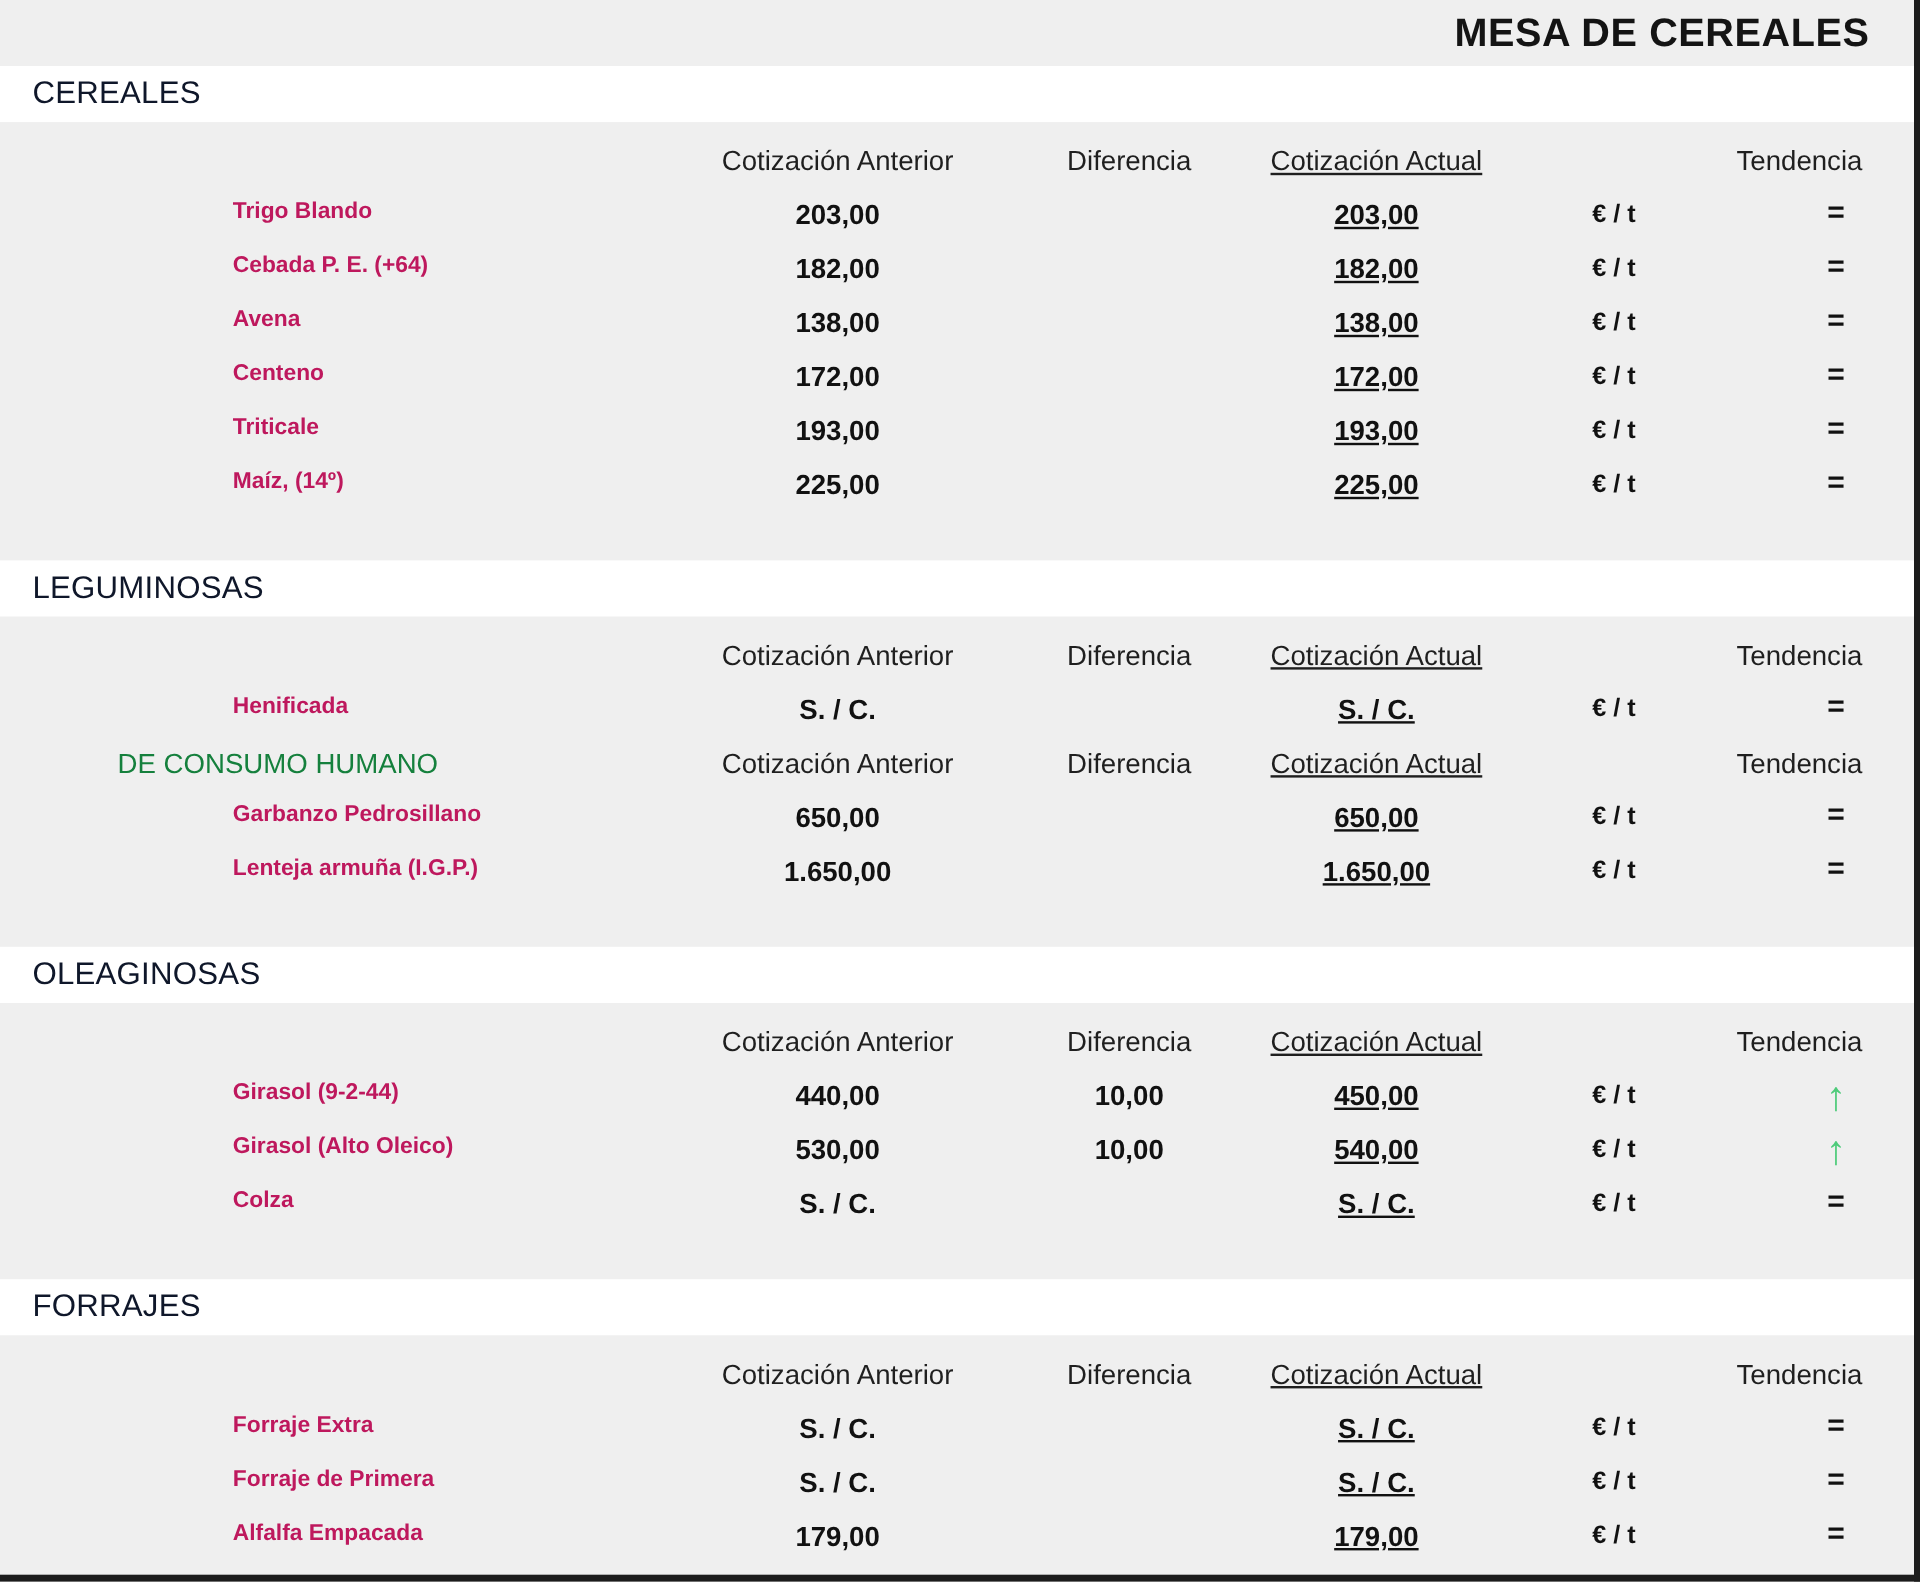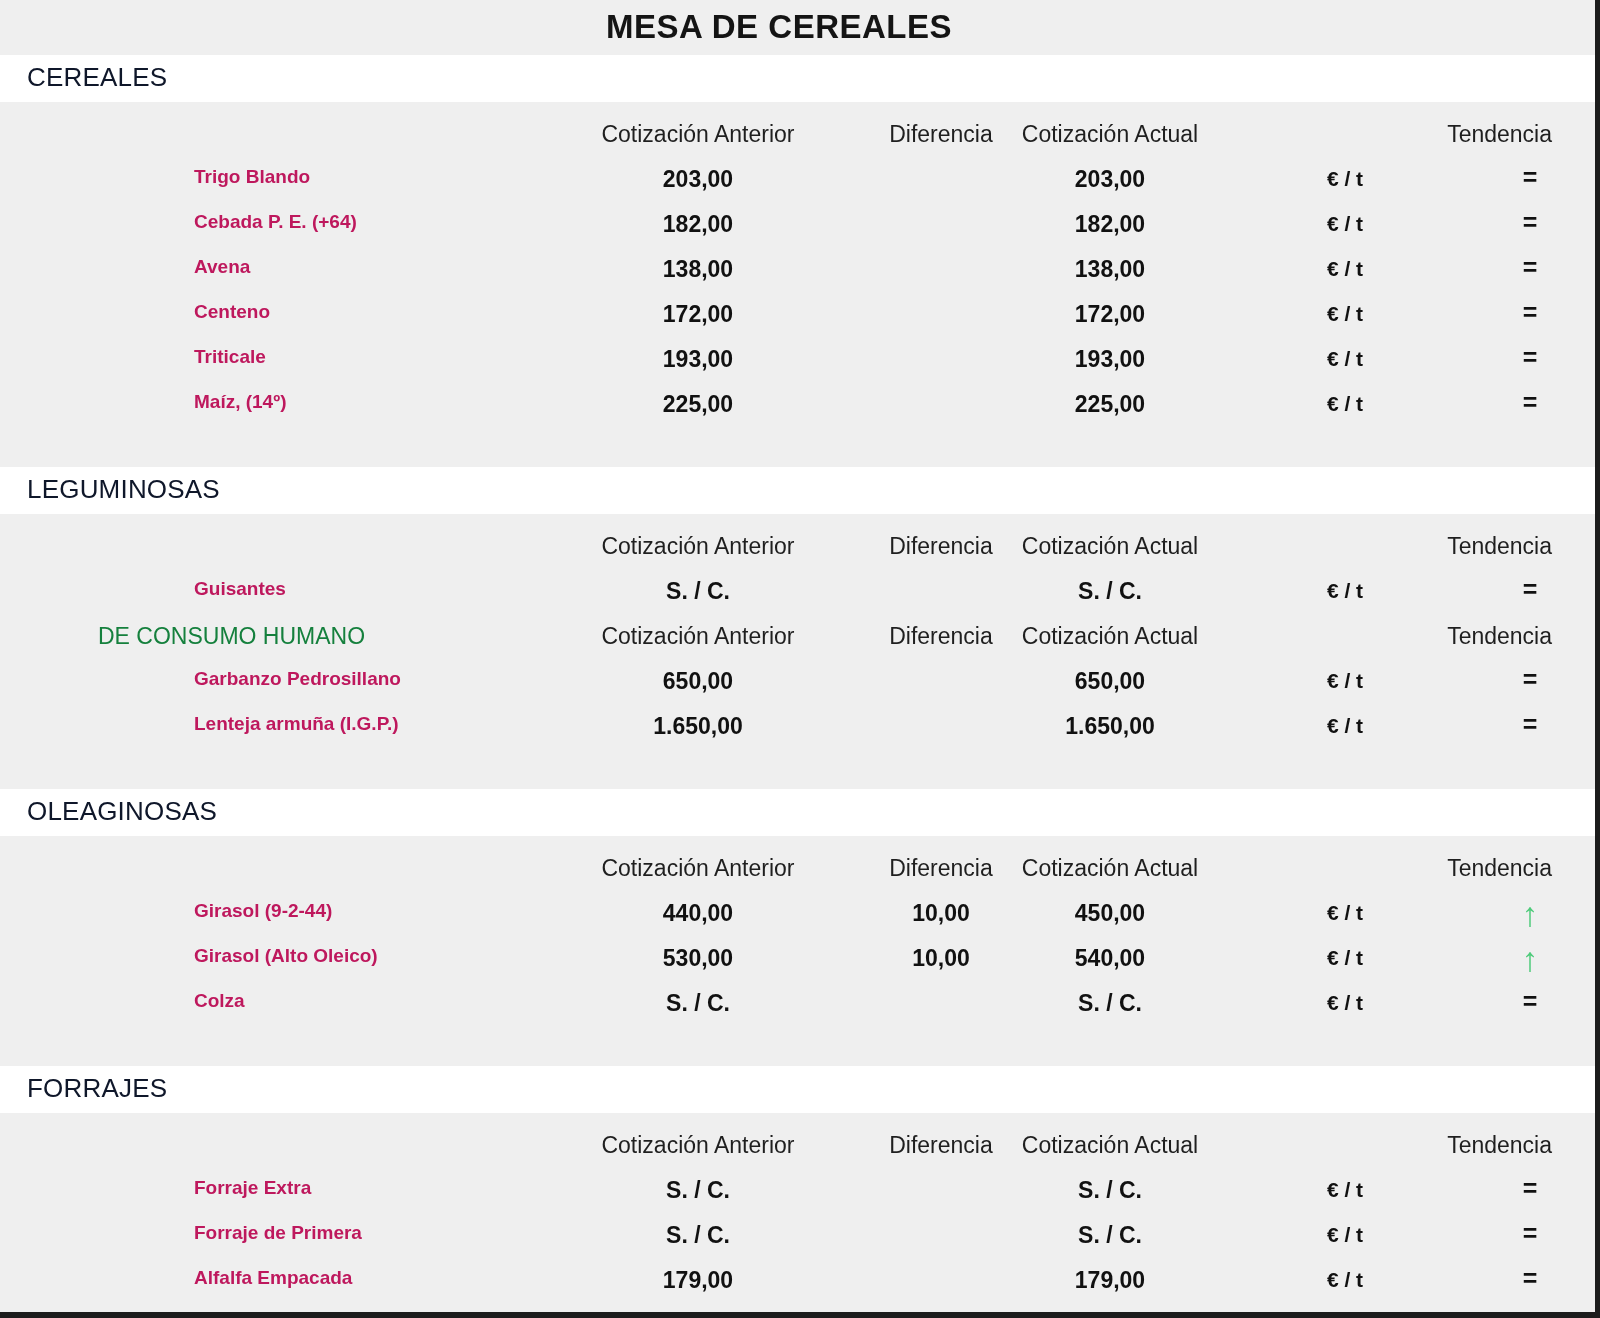--- a/index.html
+++ b/index.html
@@ -29,21 +29,21 @@
   .title-band {
     position: relative;
     height: 55px;
     background: #efefef;
   }
   .doc-title {
     position: absolute;
     left: 0;
     right: 0;
     top: 8px;
-    text-align: center;
+    text-align: right;
     padding-right: 37px;
     font-size: 33px;
     font-weight: bold;
     letter-spacing: 0.5px;
     color: #141414;
   }
 
   
   .section-head {
     height: 47px;
@@ -91,21 +91,21 @@
     position: absolute;
     top: 9px;
     font-size: 23px;
     font-weight: bold;
     color: #111111;
     text-align: center;
     white-space: nowrap;
   }
   .row .c-prev { left: 575px; width: 246px; }
   .row .c-diff { left: 855px; width: 172px; }
-  .row .c-curr { left: 993px; width: 234px; }
+  .row .c-curr { left: 1030px; width: 234px; text-decoration: underline; }
 
   .row .c-unit {
     position: absolute;
     left: 1290px;
     width: 110px;
     top: 10px;
     font-size: 21px;
     font-weight: bold;
     color: #111111;
     text-align: center;
@@ -248,21 +248,21 @@
       </div>
       <div class="rows">
         <div class="spacer-top"></div>
         <div class="row colhead">
           <div class="c-prev">Cotización Anterior</div>
           <div class="c-diff">Diferencia</div>
           <div class="c-curr">Cotización Actual</div>
           <div class="c-trend">Tendencia</div>
         </div>
         <div class="row">
-          <div class="c-name">Guisantes</div>
+          <div class="c-name">Henificada</div>
           <div class="c-prev">S. / C.</div>
           <div class="c-diff"></div>
           <div class="c-curr">S. / C.</div>
           <div class="c-unit">€ / t</div>
           <div class="c-trend eq">=</div>
         </div>
         <div class="row subhead">
           <div class="c-name">DE CONSUMO HUMANO</div>
           <div class="c-prev">Cotización Anterior</div>
           <div class="c-diff">Diferencia</div>

